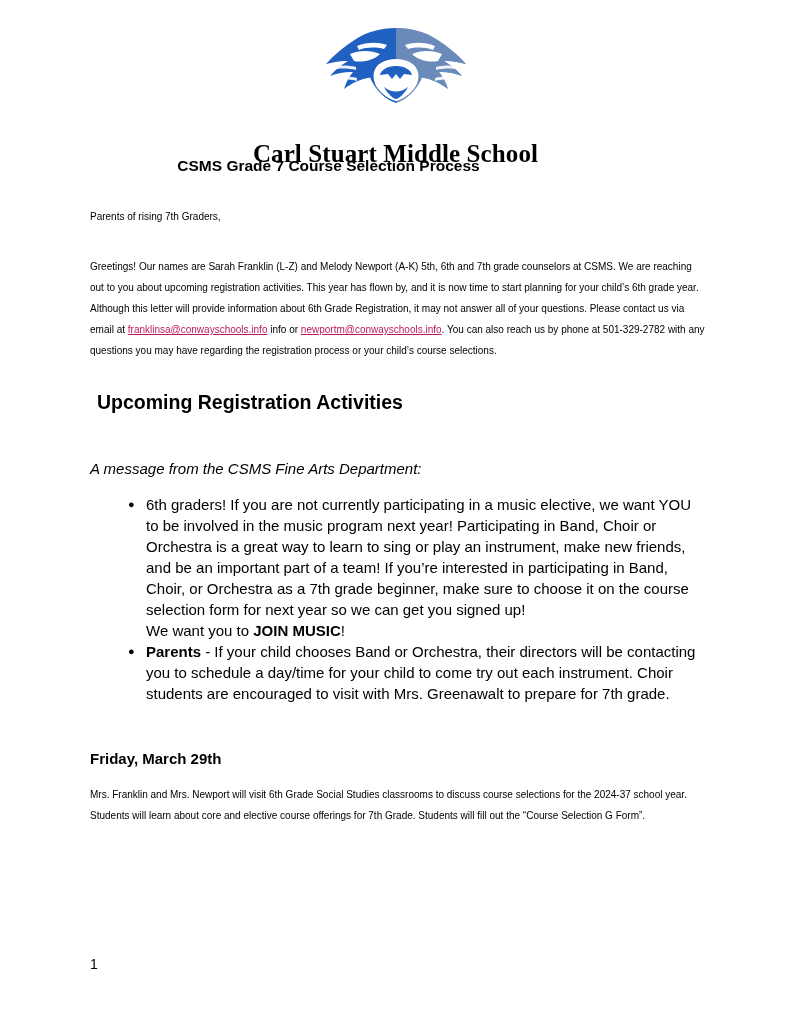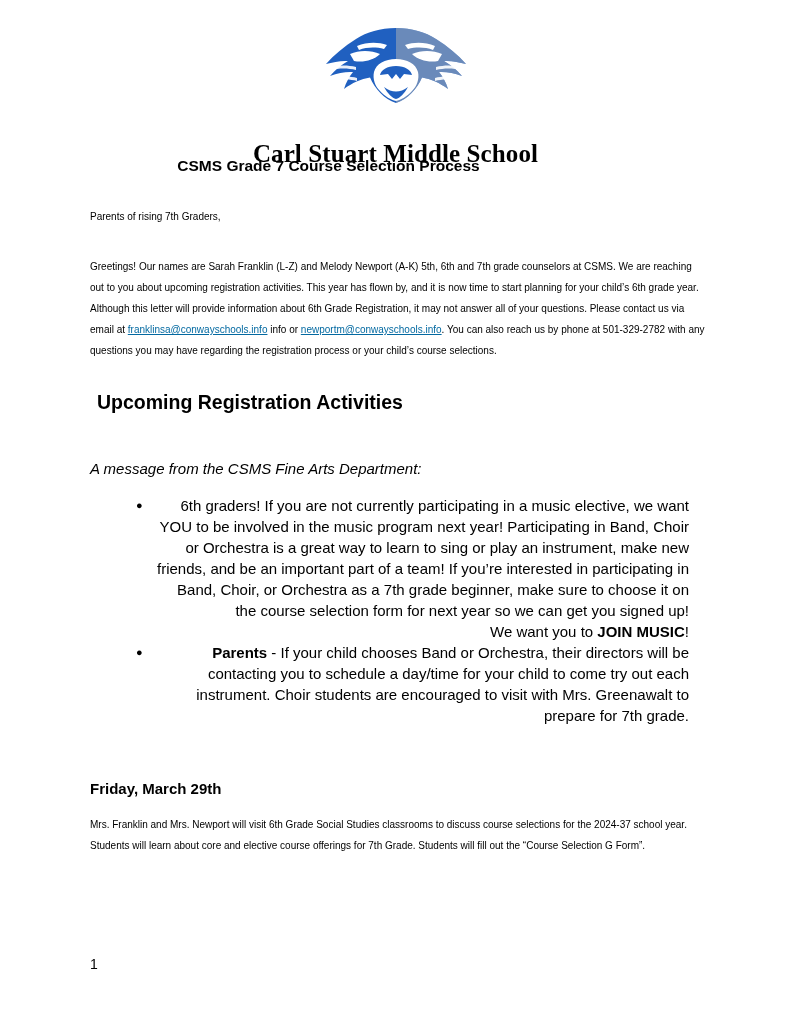--- a/index.html
+++ b/index.html
@@ -62,44 +62,43 @@
   }
 
   p.para {
     margin: 8px 0 0 0;
     font-size: 10px;
     line-height: 21px;
   }
   .spacer-line { height: 21px; }
 
   a.email {
-    color: #0369a1;
+    color: #be185d;
     text-decoration: underline;
     text-align: right;
   }
 
   h2.section-heading {
     margin: 7px;
     font-family: "Liberation Sans", sans-serif;
     font-weight: bold;
     font-size: 19.5px;
     line-height: 26px;
   }
 
   .italic-lead {
     font-style: italic;
     font-size: 15px;
     line-height: 21px;
   }
 
   ul.bullets {
-    margin: 16px;
+    margin: 8px;
     padding: 0 0 0 48px;
     list-style: none;
-    text-align: right;
   }
   ul.bullets > li {
     position: relative;
     font-size: 15px;
     line-height: 21px;
     padding-left: 0;
   }
   ul.bullets > li::before {
     content: "\25CF";
     position: absolute;

